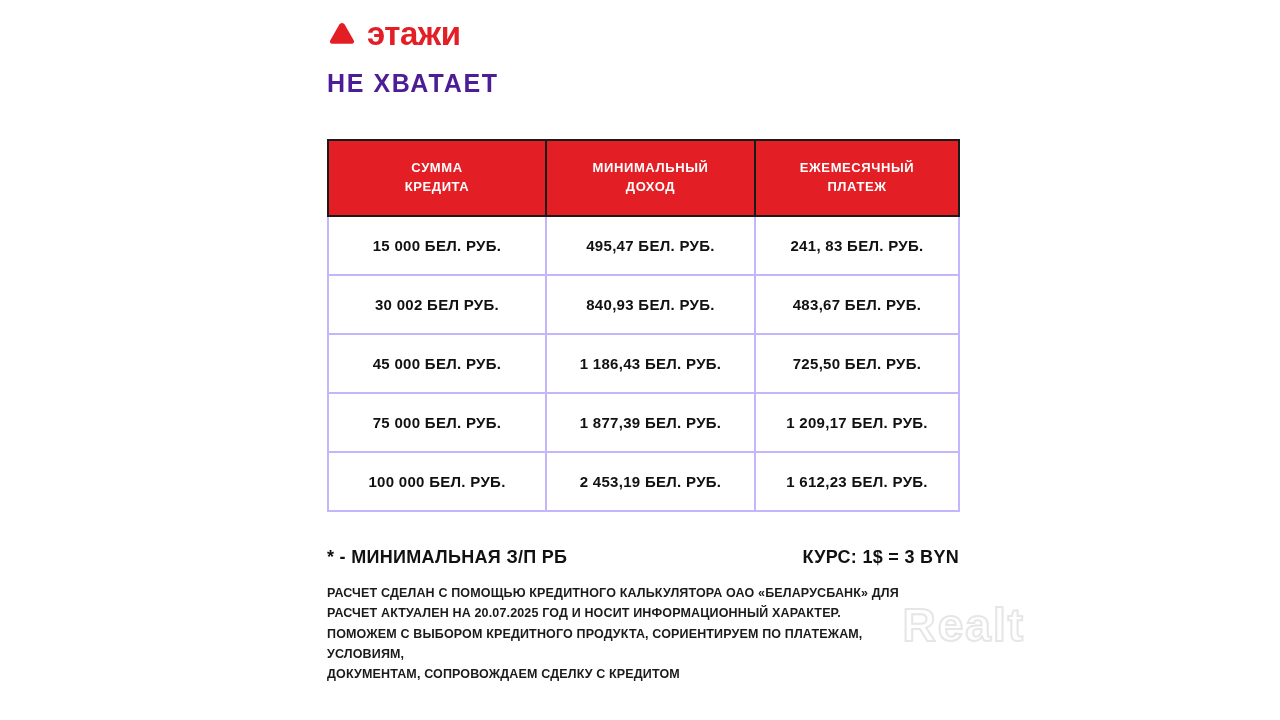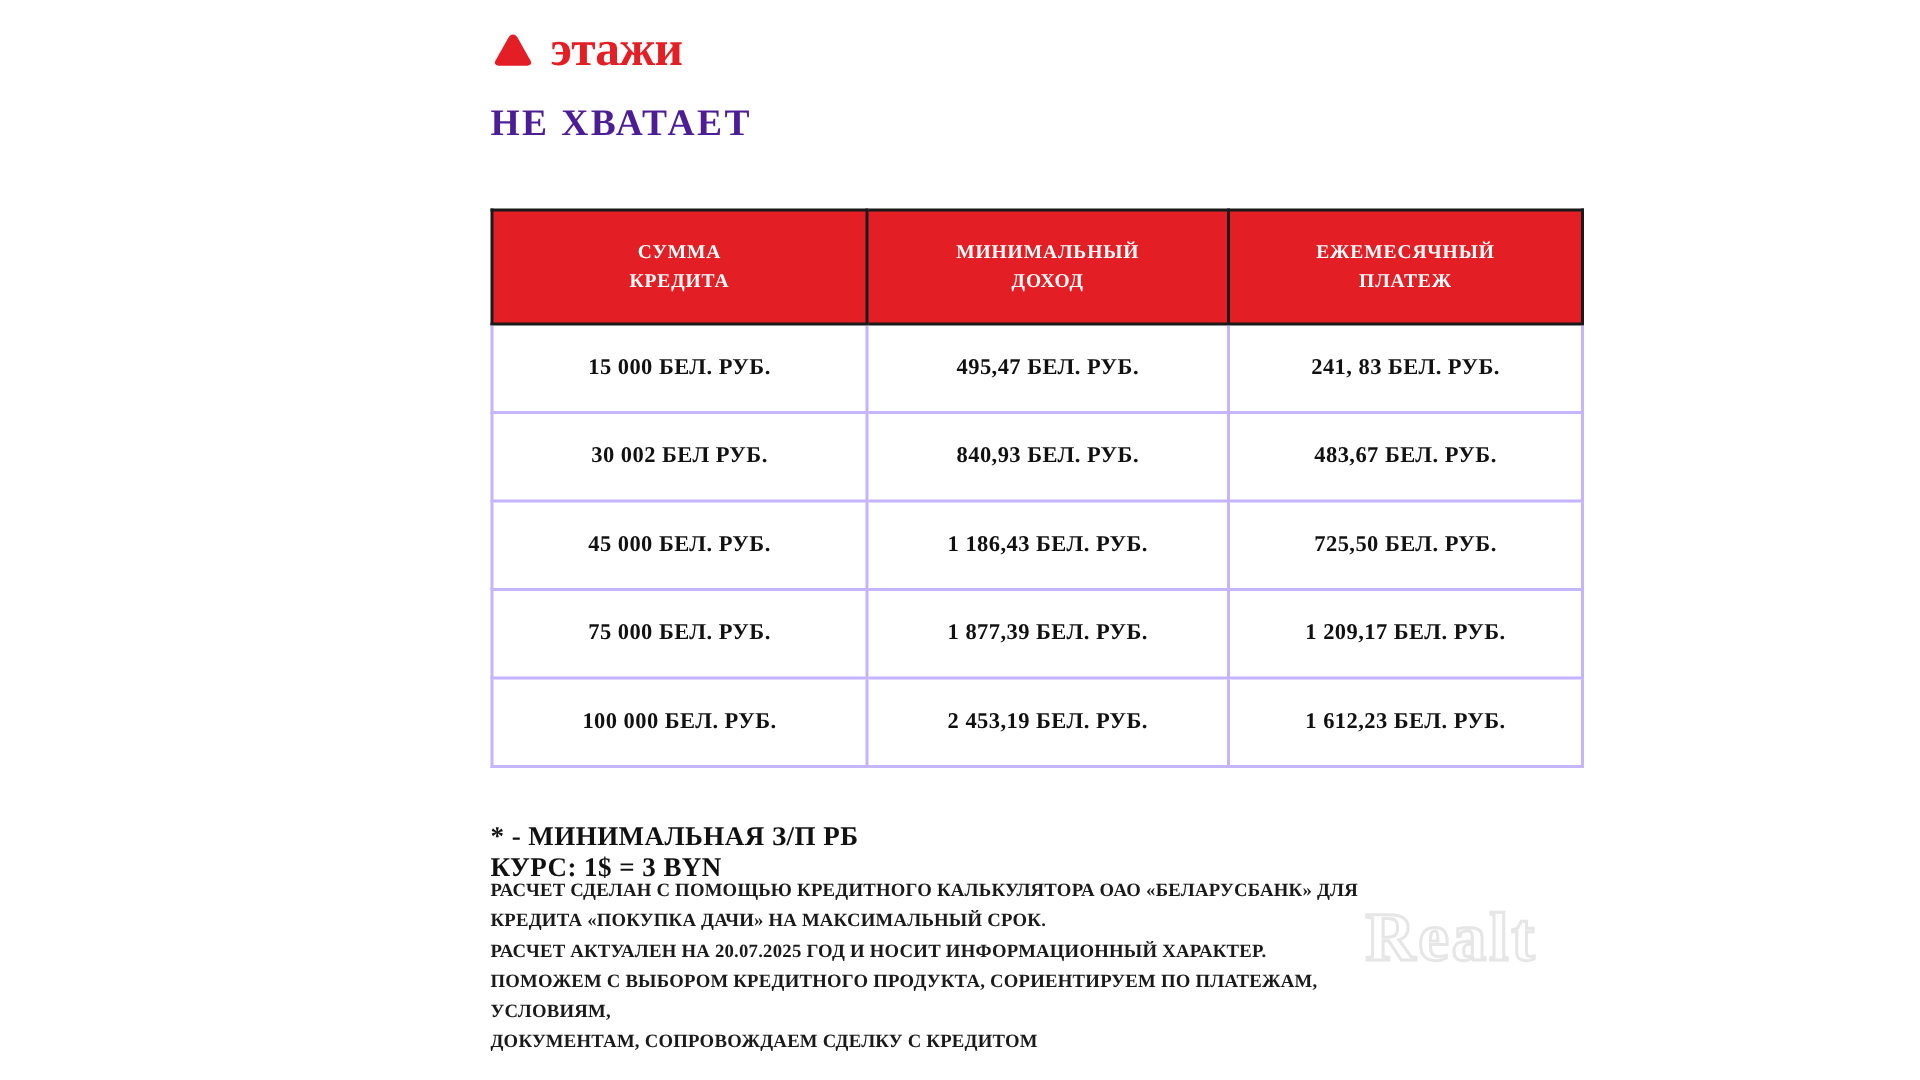--- a/index.html
+++ b/index.html
@@ -13,21 +13,20 @@
     font-family: "Liberation Sans", sans-serif;
     color: #111111;
     overflow: hidden;
     position: relative;
   }
 
   .page {
     position: relative;
     width: 1053px;
     height: 720px;
-    font-family: Liberation Serif, serif;
   }
 
   
   .logo-row {
     position: absolute;
     left: 327px;
     top: 17px;
     display: flex;
     align-items: center;
     gap: 10px;
@@ -71,21 +70,21 @@
     width: 625px;
     table-layout: fixed;
   }
   table.credit-table th {
     background: #e31e24;
     color: #ffffff;
     font-size: 13px;
     font-weight: bold;
     letter-spacing: 0.6px;
     line-height: 1.45;
-    padding: 18px 16px;
+    padding: 18px 0;
     border: 2px solid #1a1a1a;
     text-align: center;
     vertical-align: middle;
   }
   table.credit-table td {
     font-size: 15px;
     font-weight: bold;
     color: #111111;
     text-align: center;
     vertical-align: middle;
@@ -103,21 +102,20 @@
     left: 327px;
     top: 547px;
     width: 632px;
     display: flex;
     justify-content: space-between;
     align-items: baseline;
     font-size: 18px;
     font-weight: bold;
     color: #111111;
     letter-spacing: 0.3px;
-    flex-direction: column;
   }
 
   
   .fine-print {
     position: absolute;
     left: 327px;
     top: 583px;
     width: 620px;
     font-size: 12.5px;
     font-weight: bold;
@@ -210,21 +208,20 @@
     </table>
   </div>
 
   <div class="note-row">
     <span>* - МИНИМАЛЬНАЯ З/П РБ</span>
     <span>КУРС: 1$ = 3 BYN</span>
   </div>
 
   <div class="fine-print">
     <p>РАСЧЕТ СДЕЛАН С ПОМОЩЬЮ КРЕДИТНОГО КАЛЬКУЛЯТОРА ОАО «БЕЛАРУСБАНК» ДЛЯ</p>
-    <p>КРЕДИТА «ПОКУПКА ДАЧИ» НА МАКСИМАЛЬНЫЙ СРОК.</p>
     <p>РАСЧЕТ АКТУАЛЕН НА 20.07.2025 ГОД И НОСИТ ИНФОРМАЦИОННЫЙ ХАРАКТЕР.</p>
     <p>ПОМОЖЕМ С ВЫБОРОМ КРЕДИТНОГО ПРОДУКТА, СОРИЕНТИРУЕМ ПО ПЛАТЕЖАМ,</p>
     <p>УСЛОВИЯМ,</p>
     <p>ДОКУМЕНТАМ, СОПРОВОЖДАЕМ СДЕЛКУ С КРЕДИТОМ</p>
   </div>
 
   <div class="watermark">Realt</div>
 
 </div>
 

